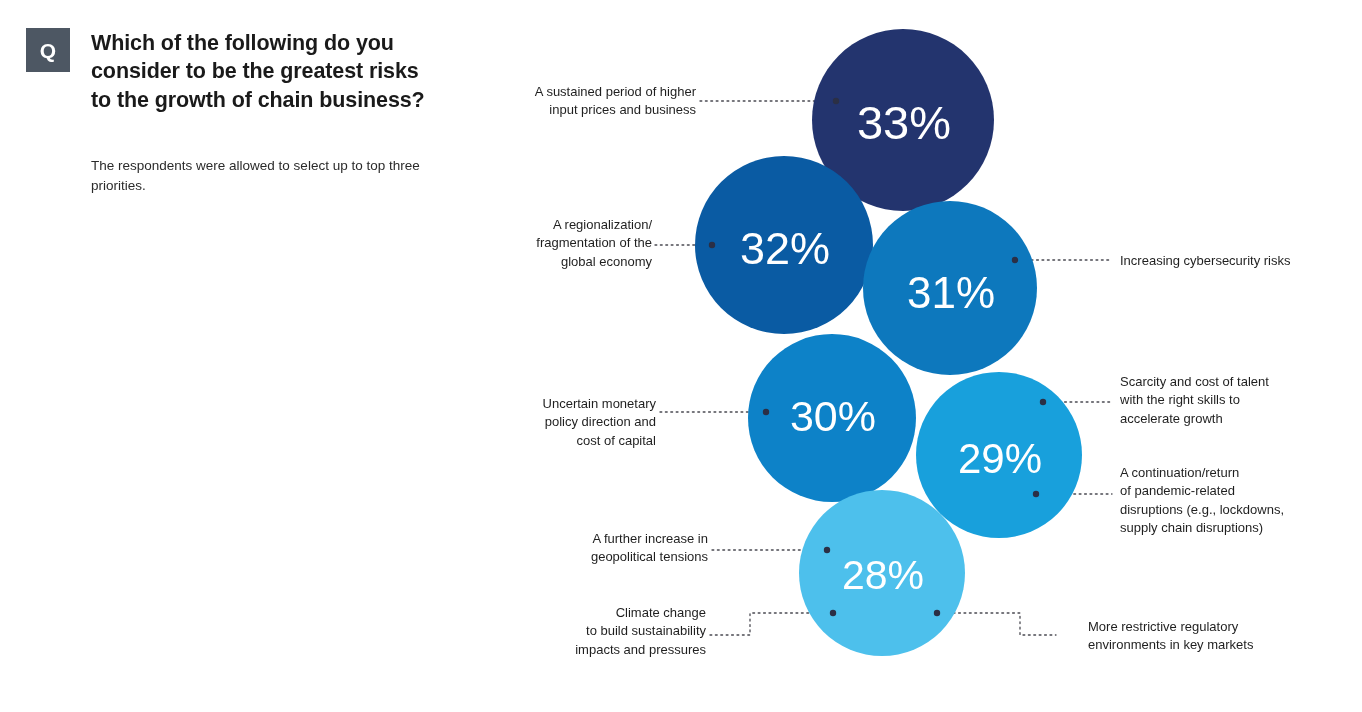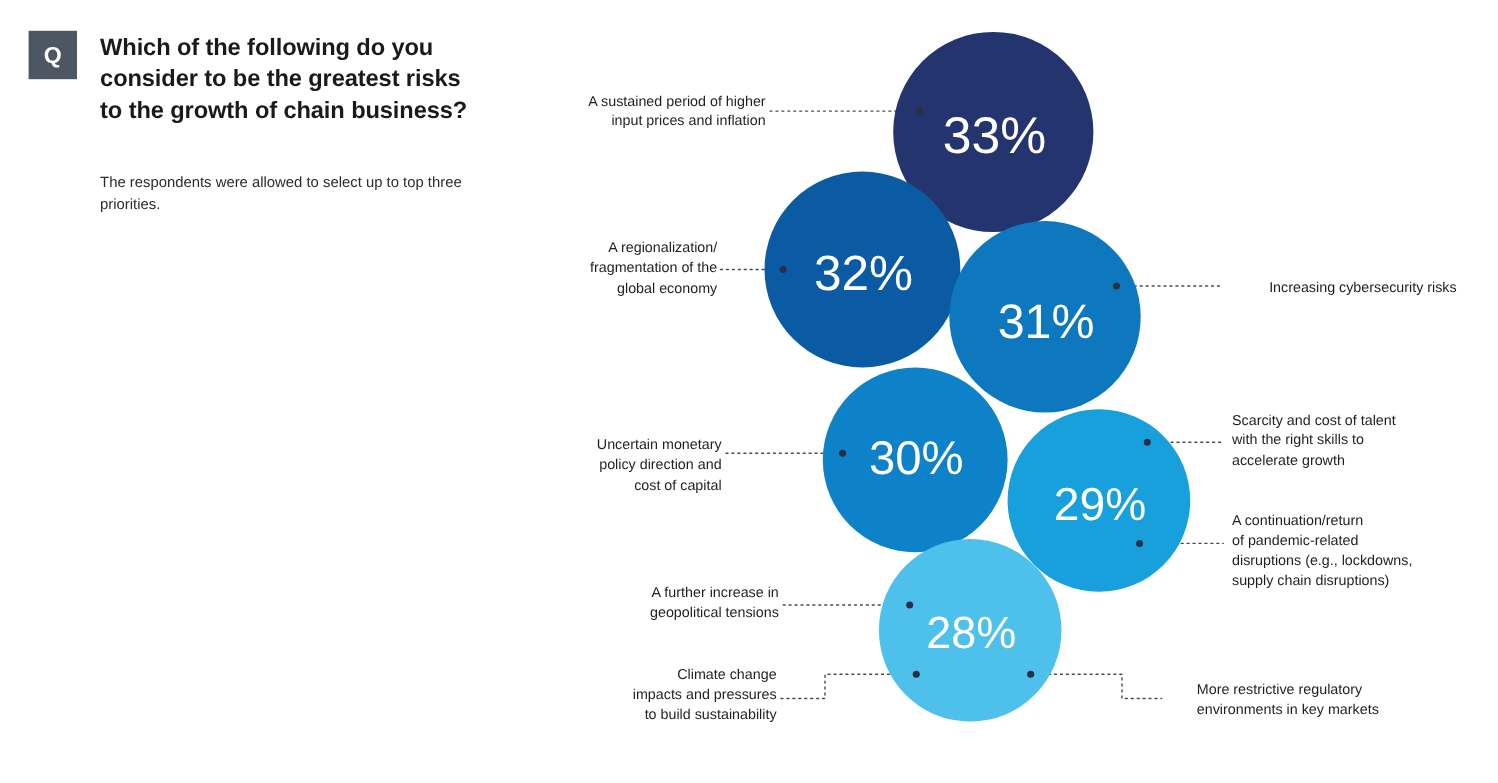--- a/index.html
+++ b/index.html
@@ -130,21 +130,21 @@
         <circle class="leader-dot" cx="1043" cy="402" r="3.2"></circle>
         <circle class="leader-dot" cx="1036" cy="494" r="3.2"></circle>
         <circle class="leader-dot" cx="827" cy="550" r="3.2"></circle>
         <circle class="leader-dot" cx="833" cy="613" r="3.2"></circle>
         <circle class="leader-dot" cx="937" cy="613" r="3.2"></circle>
       </g>
     </svg>
 
     <div class="callout right-align" style="left:424px; top:83px; width:272px;">
       <div>A sustained period of higher</div>
-      <div>input prices and inflation</div>
+      <div>input prices and business</div>
     </div>
 
     <div class="callout right-align" style="left:404px; top:216px; width:248px;">
       <div>A regionalization/</div>
       <div>fragmentation of the</div>
       <div>global economy</div>
     </div>
 
     <div class="callout right-align" style="left:404px; top:382px; width:252px;margin-top:13px;">
       <div>Uncertain monetary</div>
@@ -152,25 +152,25 @@
       <div>cost of capital</div>
     </div>
 
     <div class="callout right-align" style="left:460px; top:530px; width:248px;">
       <div>A further increase in</div>
       <div>geopolitical tensions</div>
     </div>
 
     <div class="callout right-align" style="left:440px; top:604px; width:266px;">
       <div>Climate change</div>
+      <div>to build sustainability</div>
       <div>impacts and pressures</div>
-      <div>to build sustainability</div>
     </div>
 
-    <div class="callout left-align" style="left:1120px; top:252px; width:238px;text-align:center;">
+    <div class="callout left-align" style="left:1120px; top:252px; width:238px;">
       <div>Increasing cybersecurity risks</div>
     </div>
 
     <div class="callout left-align" style="left:1120px; top:373px; width:232px;">
       <div>Scarcity and cost of talent</div>
       <div>with the right skills to</div>
       <div>accelerate growth</div>
     </div>
 
     <div class="callout left-align" style="left:1120px; top:464px; width:238px;">

